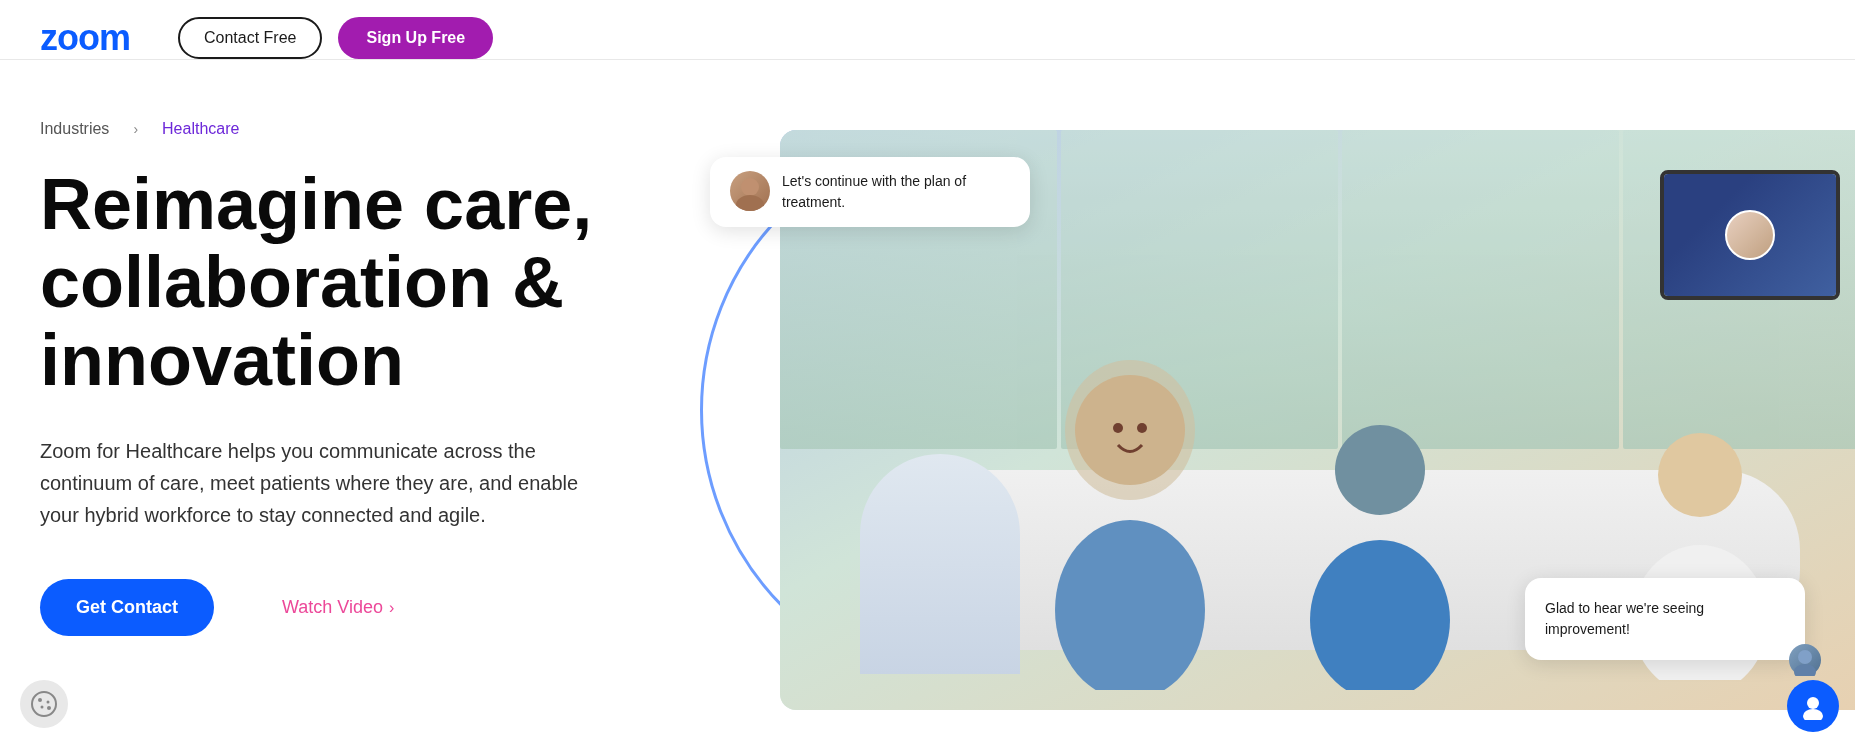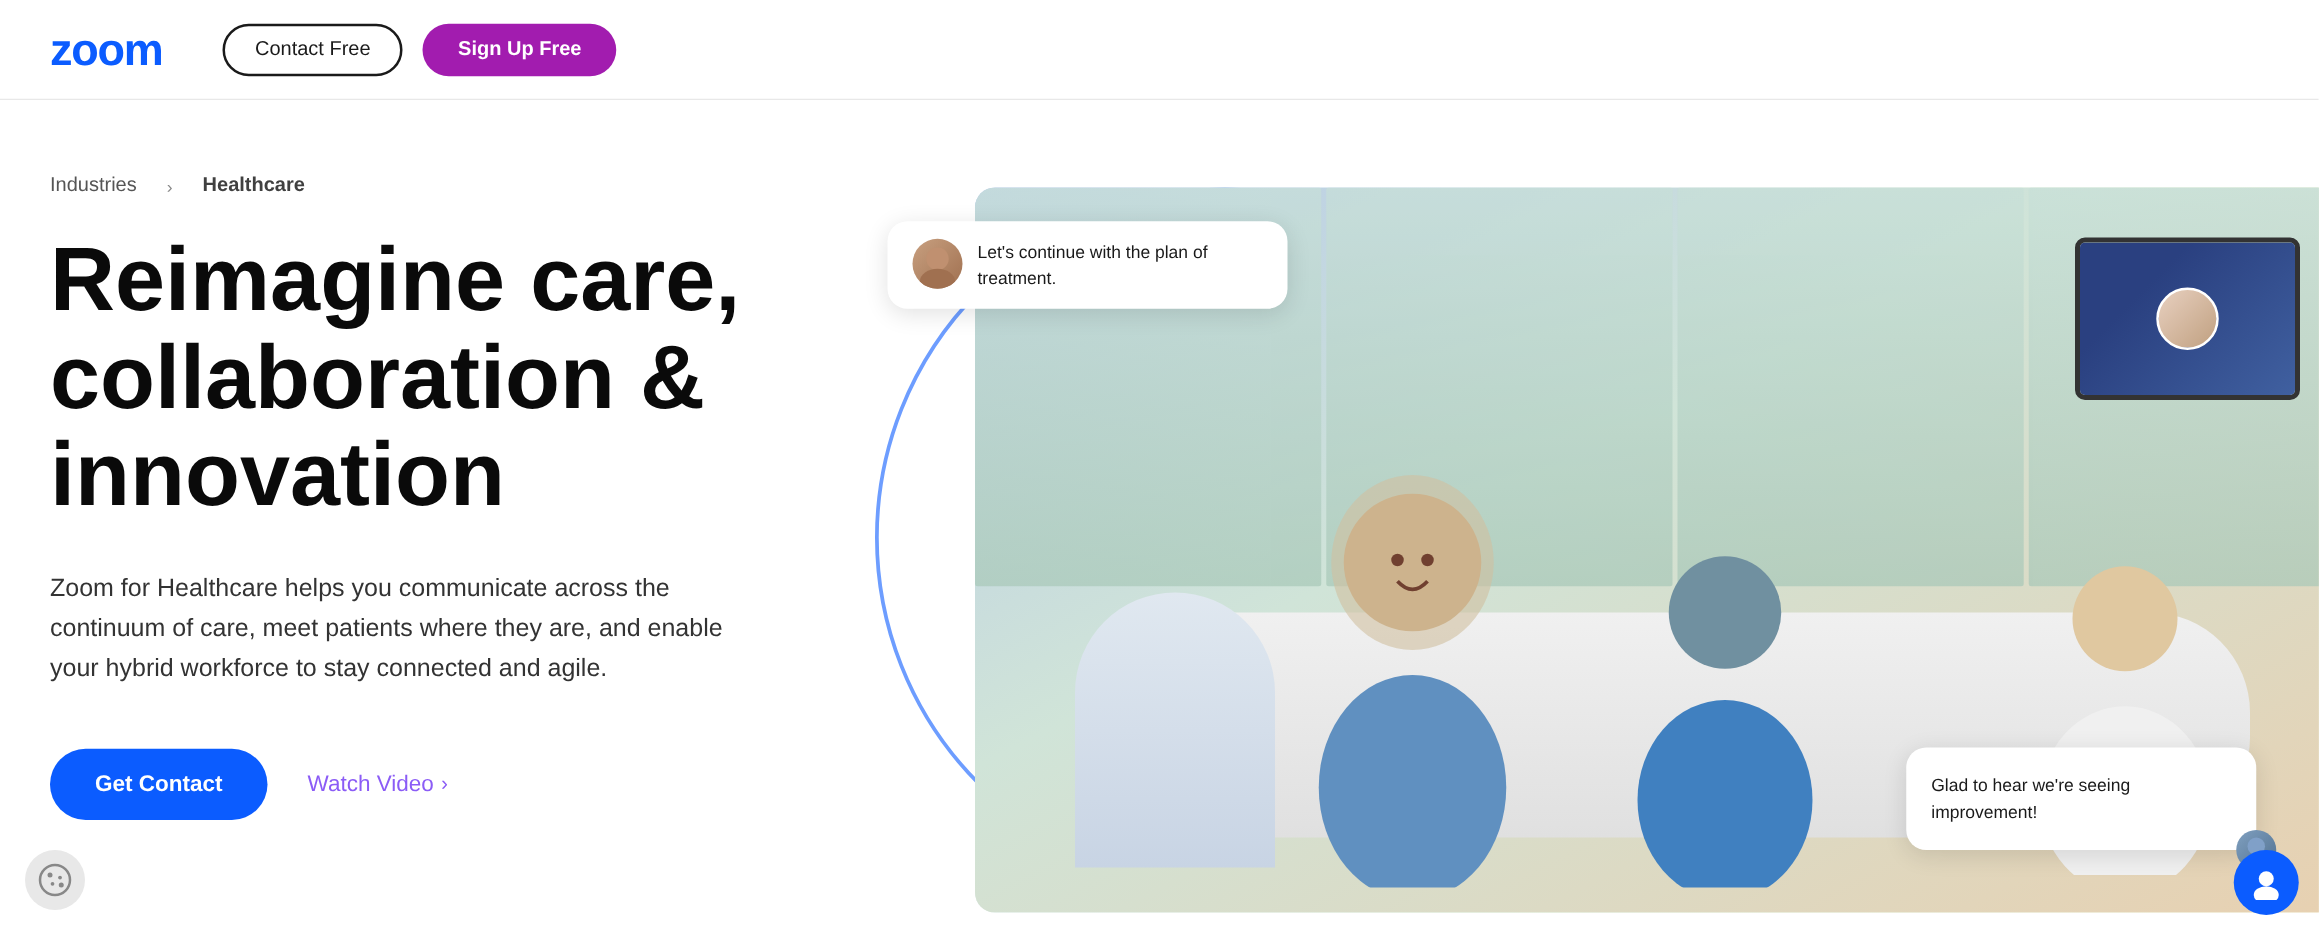--- a/index.html
+++ b/index.html
@@ -1,23 +1,23 @@
 <!DOCTYPE html>
 <html><head>
   <meta charset="utf-8">
   <style>
     * { margin: 0; padding: 0; box-sizing: border-box; }
     body { font-family: -apple-system, BlinkMacSystemFont, 'Segoe UI', sans-serif; background: #fff; overflow-x: hidden; width: 1855px; min-height: 748px; }
 
     
     nav {
       display: flex;
-      align-items: center;
+      align-items: flex-end;
       padding: 0 40px;
-      height: 80px;
+      height: 60px;
       border-bottom: 1px solid #e8e8e8;
       background: #fff;
       position: relative;
       z-index: 10;
     }
     .logo {
       font-size: 36px;
       font-weight: 900;
       color: #0b5cff;
       letter-spacing: -1px;
@@ -77,21 +77,21 @@
     .breadcrumb {
       display: flex;
       align-items: center;
       gap: 24px;
       font-size: 16px;
       color: #555;
       margin-bottom: 28px;
     }
     .breadcrumb a { color: #555; text-decoration: none; }
     .breadcrumb .sep { color: #888; font-size: 14px; }
-    .breadcrumb .current { color: #404040; font-weight: 700; }
+    .breadcrumb .current { color: #6d28d9; font-weight: 400; }
     .hero-title {
       font-size: 72px;
       font-weight: 800;
       color: #0a0a0a;
       line-height: 1.08;
       margin-bottom: 36px;
     }
     .hero-desc {
       font-size: 20px;
       color: #333;
@@ -109,28 +109,29 @@
       background: #0b5cff;
       color: #fff;
       border: none;
       border-radius: 50px;
       font-size: 18px;
       font-weight: 600;
       cursor: pointer;
     }
     .btn-watch {
       font-size: 18px;
-      color: #8b5cf6;
+      color: #ec4899;
       background: none;
       border: none;
       cursor: pointer;
       display: flex;
       align-items: center;
       gap: 6px;
       font-weight: 500;
+      margin-left: 36px;
     }
     .btn-watch .arrow { font-size: 16px; }
 
     
     .hero-right {
       flex: 1;
       position: relative;
       height: 640px;
     }
     

